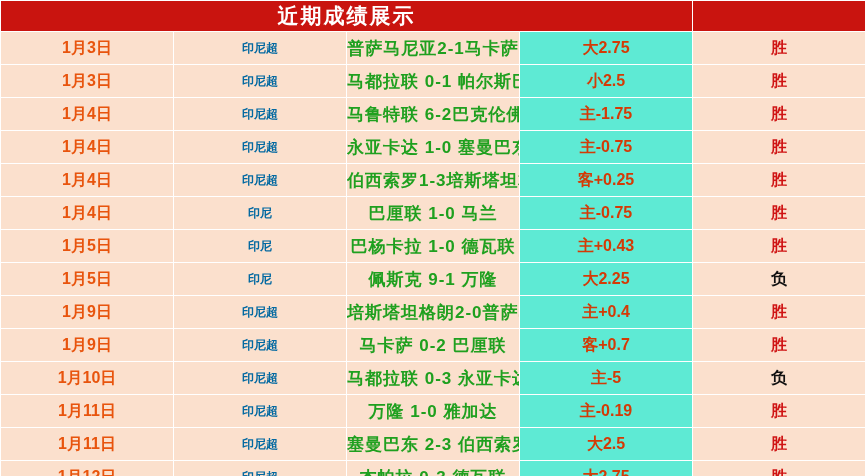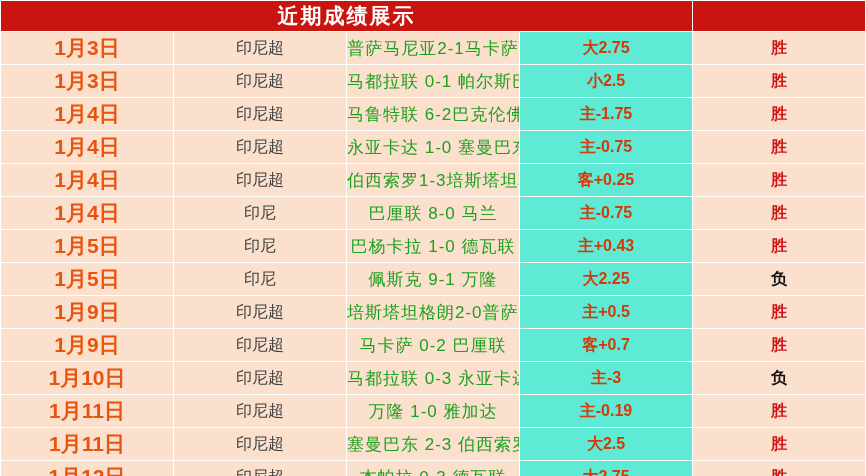--- a/index.html
+++ b/index.html
@@ -48,36 +48,36 @@
   tr.data-row td {
     height: 32px;
     vertical-align: middle;
     text-align: center;
     white-space: nowrap;
     overflow: hidden;
   }
   .c-date {
     background: #fbe0cd;
     color: #e8540d;
-    font-size: 21px;
+    font-size: 16px;
     font-weight: bold;
     width: 120px;
   }
   .c-league {
     background: #fbe0cd;
-    color: #404040;
-    font-size: 16px;
-    font-weight: normal;
+    color: #0369a1;
+    font-size: 12px;
+    font-weight: bold;
     width: 95px;
   }
   .c-match {
     background: #fbe0cd;
     color: #1fa01f;
     font-size: 17px;
-    font-weight: normal;
+    font-weight: bold;
     letter-spacing: 1px;
   }
   .c-line {
     background: #5eead4;
     color: #d43a06;
     font-size: 16px;
     font-weight: bold;
     width: 135px;
   }
   .c-result {
@@ -132,21 +132,21 @@
         <tr class="data-row">
           <td class="c-date">1月4日</td>
           <td class="c-league">印尼超</td>
           <td class="c-match">伯西索罗1-3培斯塔坦格朗</td>
           <td class="c-line">客+0.25</td>
           <td class="c-result">胜</td>
         </tr>
         <tr class="data-row">
           <td class="c-date">1月4日</td>
           <td class="c-league">印尼</td>
-          <td class="c-match">巴厘联 8-0 马兰</td>
+          <td class="c-match">巴厘联 1-0 马兰</td>
           <td class="c-line">主-0.75</td>
           <td class="c-result">胜</td>
         </tr>
         <tr class="data-row">
           <td class="c-date">1月5日</td>
           <td class="c-league">印尼</td>
           <td class="c-match">巴杨卡拉 1-0 德瓦联</td>
           <td class="c-line">主+0.43</td>
           <td class="c-result">胜</td>
         </tr>
@@ -154,35 +154,35 @@
           <td class="c-date">1月5日</td>
           <td class="c-league">印尼</td>
           <td class="c-match">佩斯克 9-1 万隆</td>
           <td class="c-line">大2.25</td>
           <td class="c-result lose">负</td>
         </tr>
         <tr class="data-row">
           <td class="c-date">1月9日</td>
           <td class="c-league">印尼超</td>
           <td class="c-match">培斯塔坦格朗2-0普萨马尼亚</td>
-          <td class="c-line">主+0.5</td>
+          <td class="c-line">主+0.4</td>
           <td class="c-result">胜</td>
         </tr>
         <tr class="data-row">
           <td class="c-date">1月9日</td>
           <td class="c-league">印尼超</td>
           <td class="c-match">马卡萨 0-2 巴厘联</td>
           <td class="c-line">客+0.7</td>
           <td class="c-result">胜</td>
         </tr>
         <tr class="data-row">
           <td class="c-date">1月10日</td>
           <td class="c-league">印尼超</td>
           <td class="c-match">马都拉联 0-3 永亚卡达</td>
-          <td class="c-line">主-3</td>
+          <td class="c-line">主-5</td>
           <td class="c-result lose">负</td>
         </tr>
         <tr class="data-row">
           <td class="c-date">1月11日</td>
           <td class="c-league">印尼超</td>
           <td class="c-match">万隆 1-0 雅加达</td>
           <td class="c-line">主-0.19</td>
           <td class="c-result">胜</td>
         </tr>
         <tr class="data-row">

